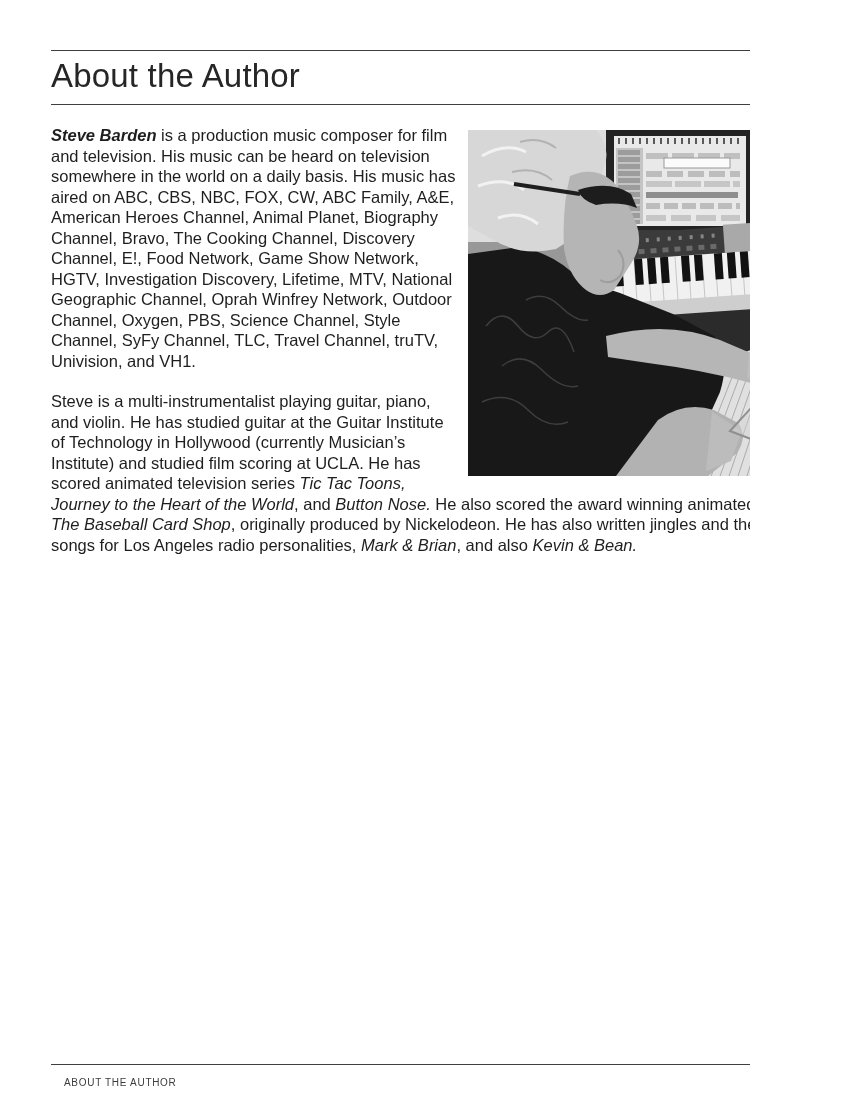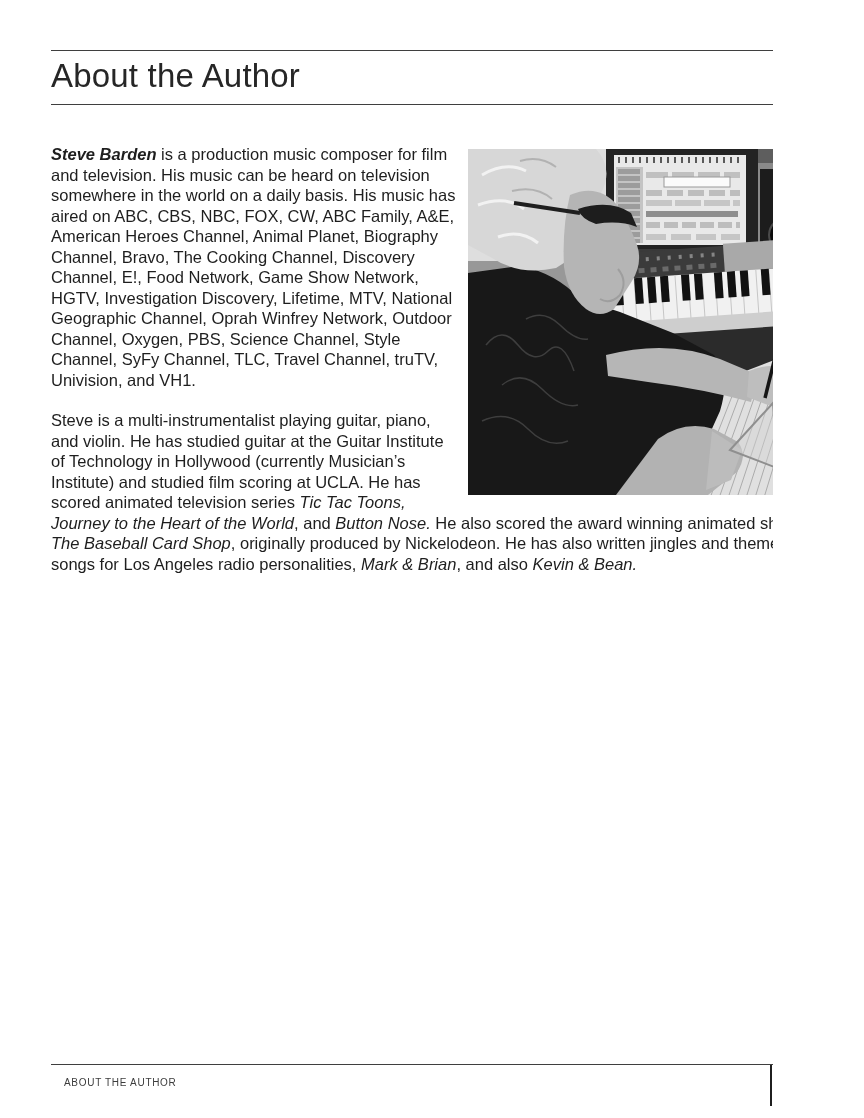--- a/index.html
+++ b/index.html
@@ -1,29 +1,29 @@
 <!DOCTYPE html>
 <html><head>
 <meta charset="utf-8">
 <style>
   html,body { margin:0; padding:0; background:#ffffff; }
   .page {
     position:relative; width:750px; height:1118px; background:#ffffff;
-    font-family:"Liberation Sans", sans-serif; color:#1f1f1f; overflow:hidden;padding-left:23px;
+    font-family:"Liberation Sans", sans-serif; color:#1f1f1f; overflow:hidden;
   }
   .content { position:absolute; left:51px; top:50px; width:762px; }
   .title-block {
     border-top:1px solid #3f3f3f; border-bottom:1px solid #3f3f3f;
     padding:7px 0 10px 0;
   }
   .page-title {
     margin:0; font-size:33px; line-height:36px; font-weight:400;
     letter-spacing:0.2px; color:#262626;
   }
-  .body-text { margin-top:39px; font-size:16.5px; line-height:20.5px; color:#1e1e1e; }
+  .body-text { margin-top:20px; font-size:16.5px; line-height:20.5px; color:#1e1e1e; }
   .body-text p { margin:0 0 20px 0; }
   .bold-italic { font-weight:700; font-style:italic; }
   .italic { font-style:italic; }
   figure.photo { float:right; width:345px; height:346px; margin:5px 0 14px 12px; padding:0; }
   figure.photo svg { display:block; }
   .footer {
     position:absolute; left:51px; top:1064px; width:762px; height:54px;
     border-top:1px solid #3f3f3f;
   }
   .footer-divider { position:absolute; left:719px; top:0; width:1.5px; height:41px; background:#1f1f1f; }

